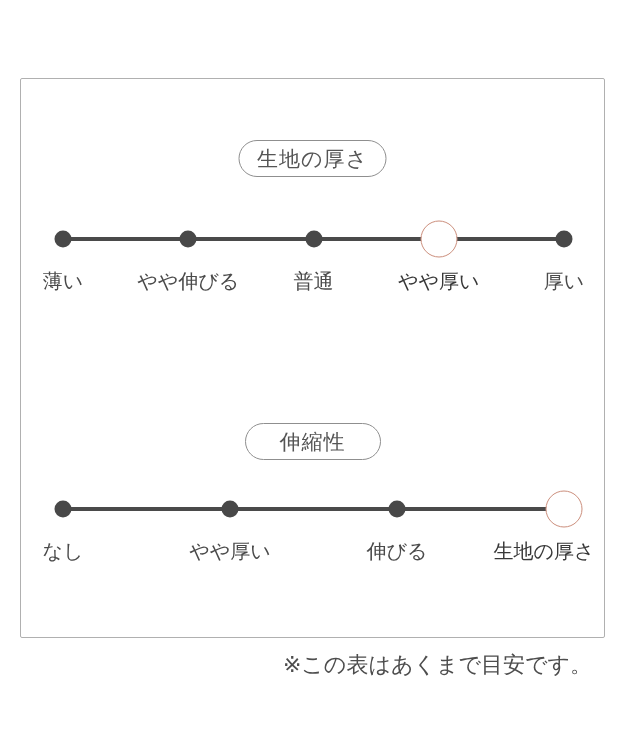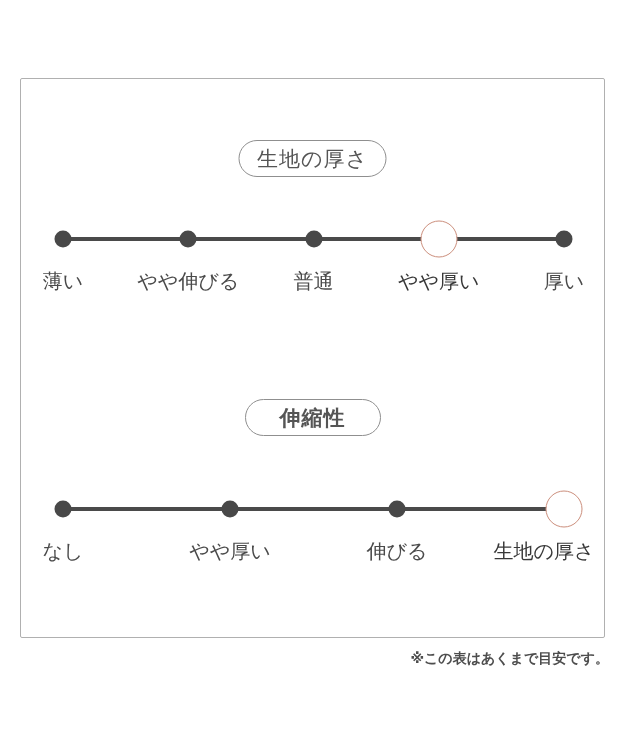--- a/index.html
+++ b/index.html
@@ -38,21 +38,21 @@
     border: 1px solid #8f8f8f;
     border-radius: 19px;
     text-align: center;
     font-size: 21px;
     color: #555555;
     letter-spacing: 1px;
     background: #ffffff;
     white-space: nowrap;
   }
   .badge.b1 { top: 61px; }
-  .badge.b2 { top: 320px; font-weight: bold; }
+  .badge.b2 { top: 344px; }
   .scale {
     position: absolute;
     left: 42px;
     right: 40px;
     height: 0;
   }
   .scale.s1 { top: 160px; }
   .scale.s2 { top: 430px; }
   .track {
     position: absolute;
@@ -107,24 +107,24 @@
   }
   .stop-label.selected {
     font-weight: 400;
     color: #383838;
   }
   .stop-label.shift-left {
     transform: translateX(calc(-50% - 20px));
   }
   .footnote {
     position: absolute;
-    right: 16px;
+    right: 33px;
     top: 650px;
-    font-size: 14px;
-    font-weight: 700;
+    font-size: 22px;
+    font-weight: 400;
     color: #4d4d4d;
     white-space: nowrap;
   }
 </style>
 </head>
 <body>
 
 <div class="page">
   <div class="frame">
 

